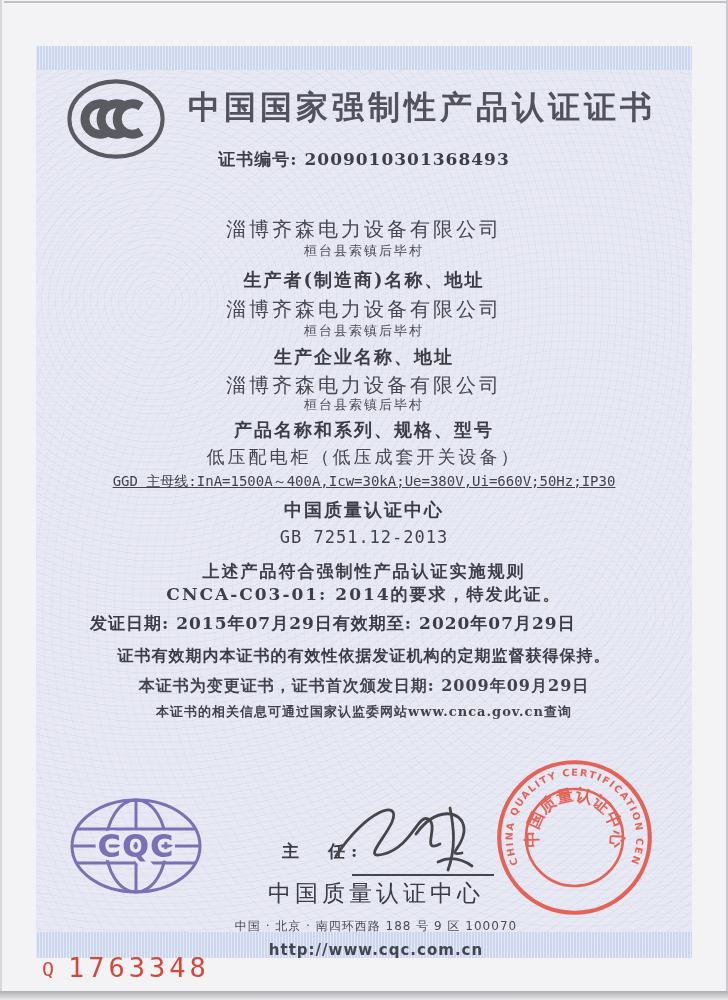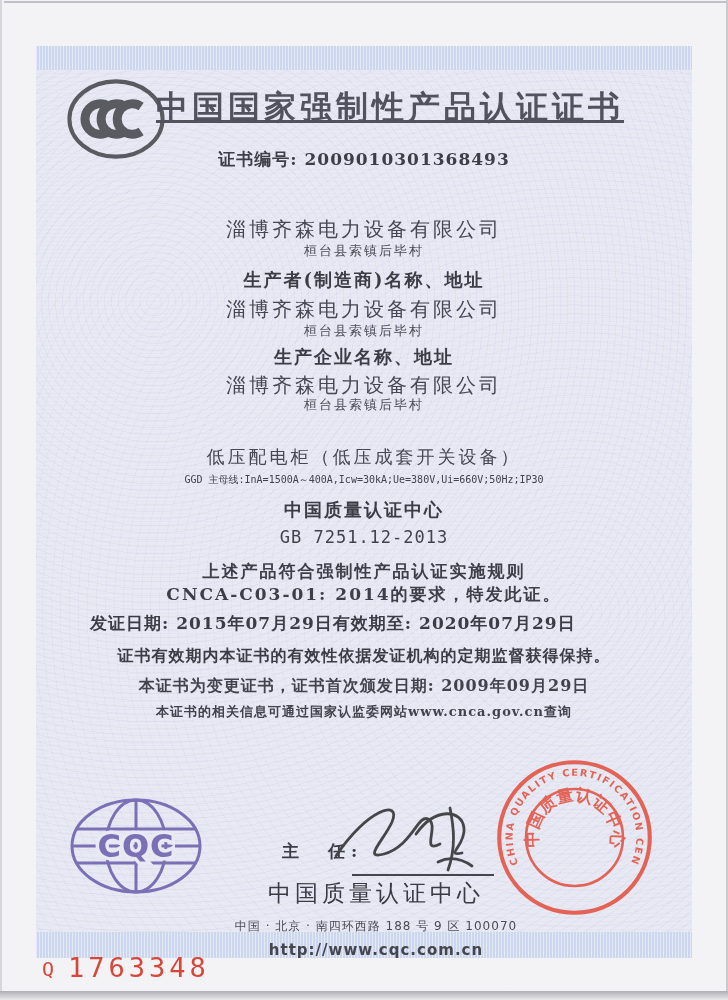--- a/index.html
+++ b/index.html
@@ -24,29 +24,29 @@
       repeating-linear-gradient(0deg, rgba(150,164,218,0.05) 0 1px, transparent 1px 4px);
   }
   .band{position:absolute;left:0;right:0;background-color:#ccd7ee;
     background-image:repeating-linear-gradient(90deg, rgba(255,255,255,0.45) 0 1px, transparent 1px 3px);}
   .band-top{top:0;height:24px;}
   .band-bottom{bottom:0;height:26px;}
 
   .abs{position:absolute;}
   .ctr{left:0;width:656px;text-align:center;}
 
-  .title{top:40px;left:120px;width:500px;text-align:left;
-    font-size:32px;font-weight:600;letter-spacing:4px;color:#51525d;text-decoration:underline;}
+  .title{top:40px;left:120px;width:500px;text-align:right;
+    font-size:32px;font-weight:600;letter-spacing:4px;color:#51525d;}
   .certno{top:102px;font-size:17px;letter-spacing:1px;color:#3e3e49;font-weight:600;}
 
   .sec-head{font-size:18px;font-weight:700;letter-spacing:2px;color:#3c3c46;}
   .sec-line1{font-size:20px;letter-spacing:3px;color:#474753;}
   .sec-line2{font-size:13px;letter-spacing:2px;color:#4a4a55;}
-  .mono-line{font-size:10px;letter-spacing:0;color:#42424d;
-    font-family:"DejaVu Sans Mono","Liberation Mono",monospace;}
+  .mono-line{font-size:14px;letter-spacing:0;color:#42424d;
+    font-family:"DejaVu Sans Mono","Liberation Mono",monospace;text-decoration:underline;}
   .gb-line{font-size:17px;letter-spacing:1px;color:#42424d;
     font-family:"DejaVu Sans Mono","Liberation Mono",monospace;}
 
   .stmt{font-size:17px;font-weight:600;letter-spacing:2px;color:#3e3e49;}
 
   .dates-row{top:566px;left:0;width:656px;display:flex;justify-content:flex-start;
     padding:0 44px 0 54px;box-sizing:border-box;font-size:17px;font-weight:700;
     letter-spacing:1px;color:#3c3c46;}
   .note-validity{top:600px;font-size:16px;font-weight:700;letter-spacing:1px;color:#3c3c46;}
   .note-change{top:630px;font-size:16px;font-weight:600;letter-spacing:1px;color:#42424d;}
@@ -104,20 +104,21 @@
     <div class="abs ctr sec-line2" style="top:196px;">桓台县索镇后毕村</div>
 
     <div class="abs ctr sec-head" style="top:222px;">生产者(制造商)名称、地址</div>
     <div class="abs ctr sec-line1" style="top:250px;">淄博齐森电力设备有限公司</div>
     <div class="abs ctr sec-line2" style="top:276px;">桓台县索镇后毕村</div>
 
     <div class="abs ctr sec-head" style="top:299px;">生产企业名称、地址</div>
     <div class="abs ctr sec-line1" style="top:326px;">淄博齐森电力设备有限公司</div>
     <div class="abs ctr sec-line2" style="top:350px;">桓台县索镇后毕村</div>
 
+    <div class="abs ctr sec-head" style="top:372px;">产品名称和系列、规格、型号</div>
     <div class="abs ctr sec-line1" style="top:399px;font-size:18px;">低压配电柜（低压成套开关设备）</div>
     <div class="abs ctr mono-line" style="top:427px;">GGD 主母线:InA=1500A～400A,Icw=30kA;Ue=380V,Ui=660V;50Hz;IP30</div>
 
     <div class="abs ctr sec-head" style="top:452px;">中国质量认证中心</div>
     <div class="abs ctr gb-line" style="top:481px;">GB 7251.12-2013</div>
 
     <div class="abs ctr stmt" style="top:514px;">上述产品符合强制性产品认证实施规则</div>
     <div class="abs ctr stmt" style="top:537px;">CNCA-C03-01: 2014的要求，特发此证。</div>
 
     <div class="abs dates-row">

